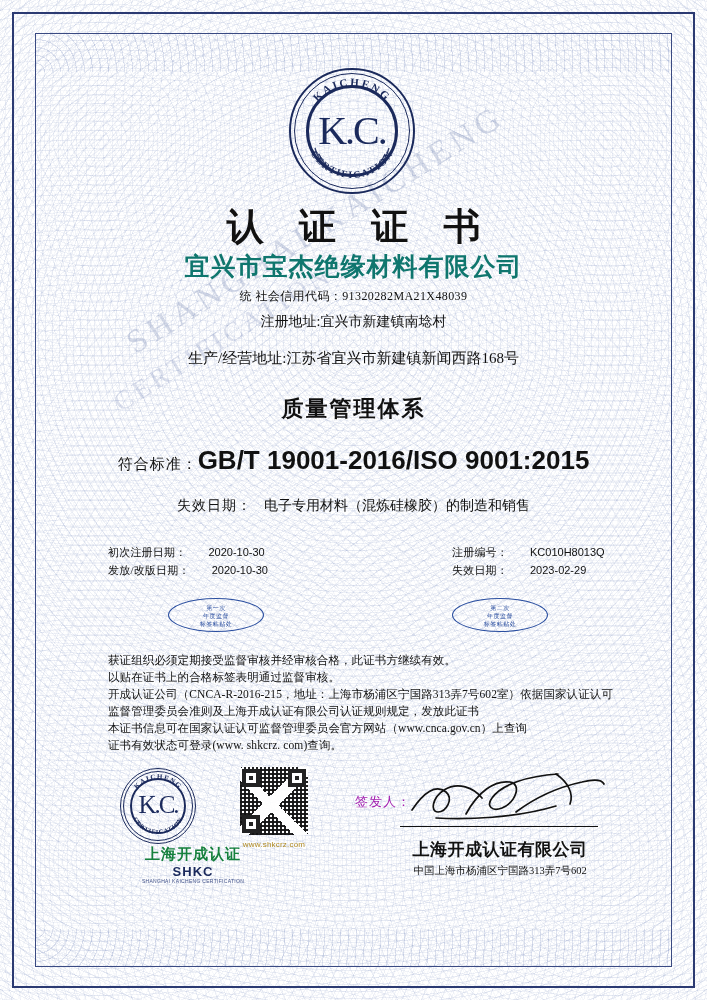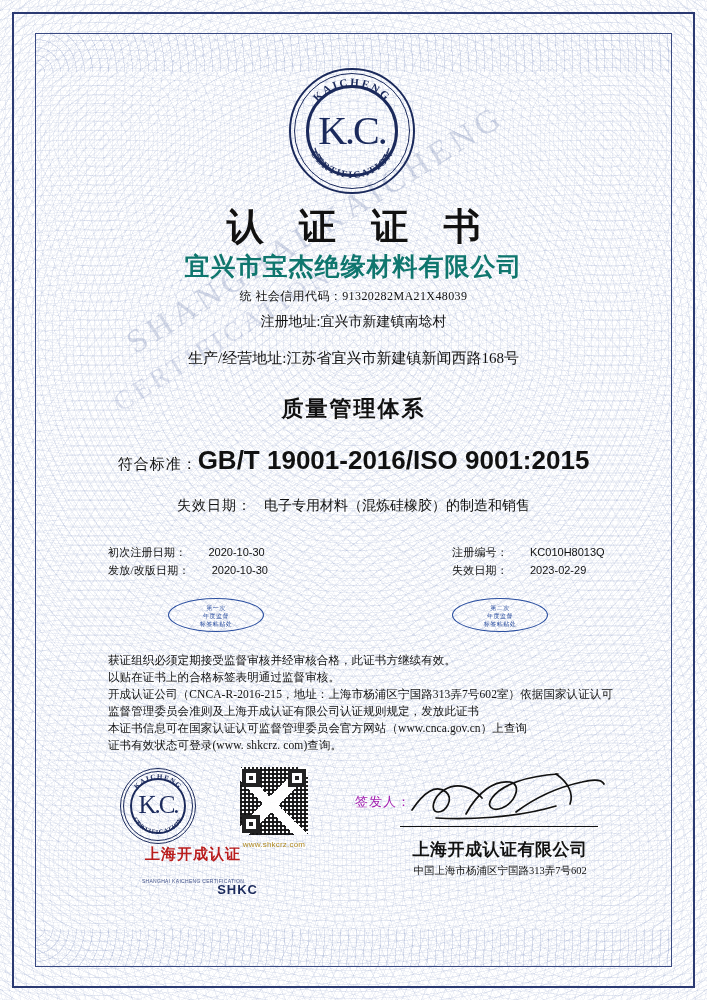--- a/index.html
+++ b/index.html
@@ -131,34 +131,33 @@
   .seal-small .ring3 { left: 10px; top: 10px; right: 10px; bottom: 10px; border-width: 2px; }
 
   .cert-name-cn {
     position: absolute;
     left: 128px; top: 845px;
     width: 130px;
     text-align: center;
     font-family: "Liberation Serif", serif;
     font-size: 15px;
     font-weight: bold;
-    color: #b91c1c;
+    color: #15803d;
     letter-spacing: 1px;
   }
   .cert-name-en {
     position: absolute;
     left: 128px; top: 864px;
     width: 130px;
-    text-align: right;
+    text-align: center;
     font-family: "Liberation Sans", sans-serif;
     font-size: 13px;
     font-weight: bold;
     color: #1b2a5c;
     letter-spacing: 1px;
-    margin-top: 18px;
   }
   .cert-name-en2 {
     position: absolute;
     left: 128px; top: 878px;
     width: 130px;
     text-align: center;
     font-family: "Liberation Sans", sans-serif;
     font-size: 5px;
     color: #44548a;
     letter-spacing: .3px;

